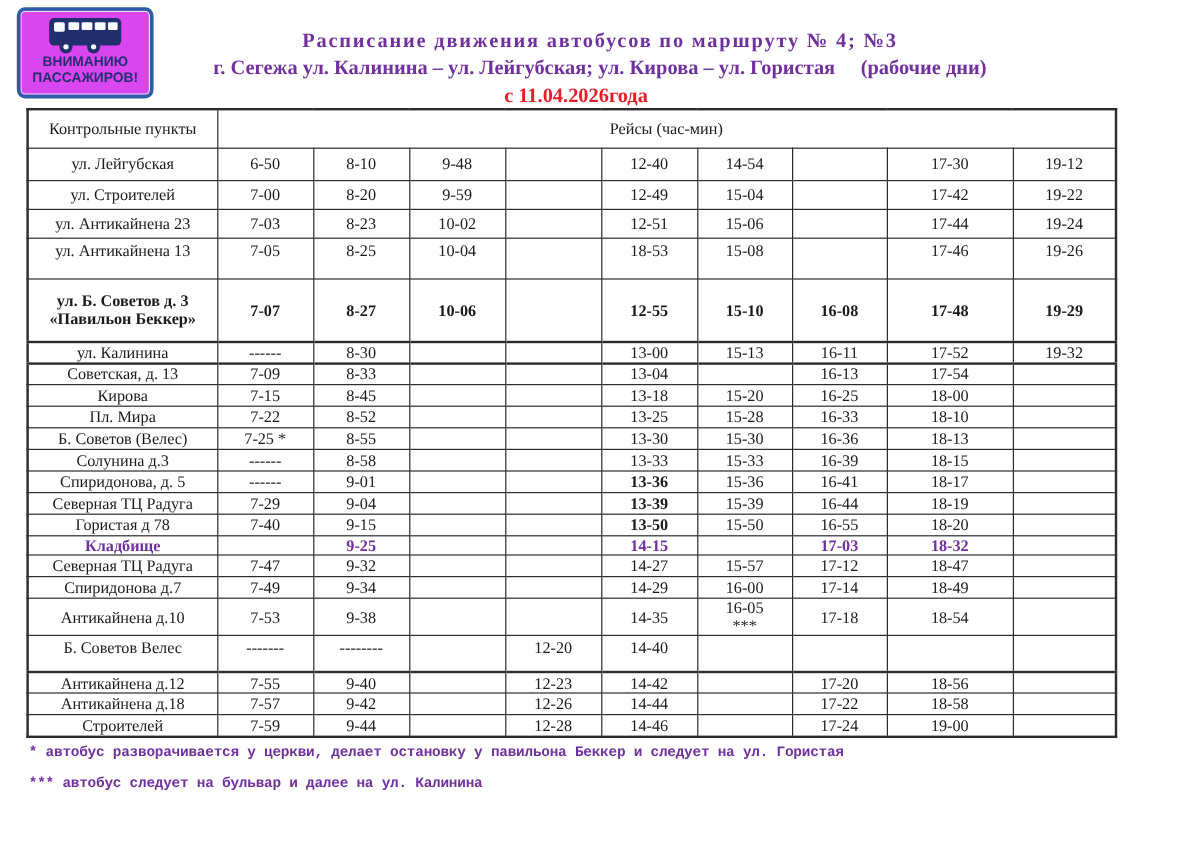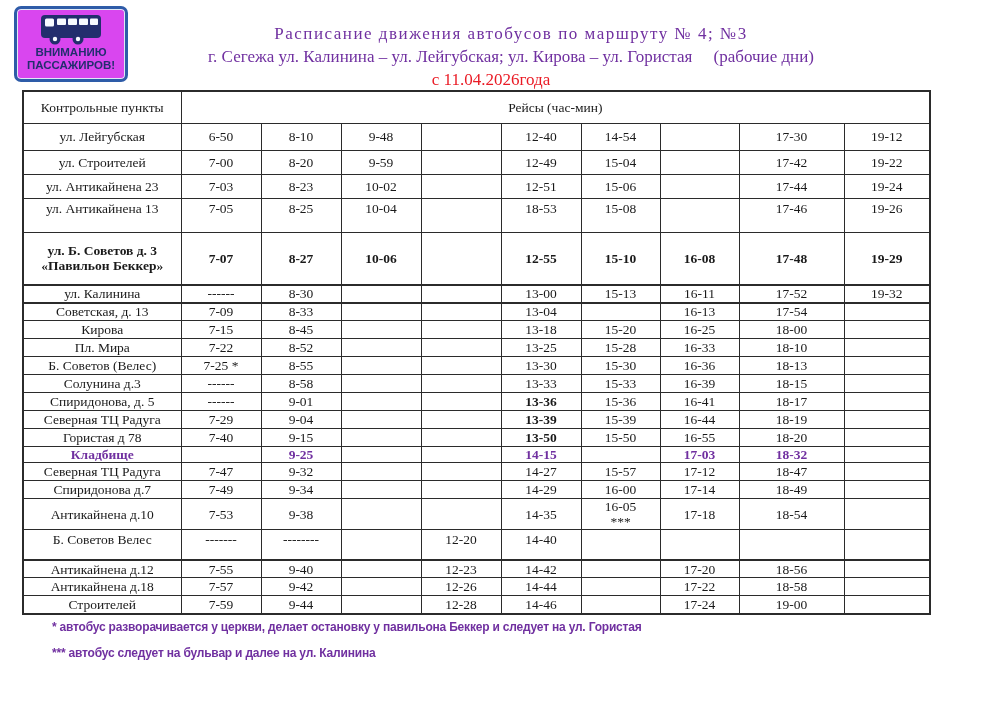--- a/index.html
+++ b/index.html
@@ -17,22 +17,22 @@
   
   .sign{position:absolute;left:14px;top:6px;width:108px;height:70px;
         border:3px solid var(--sign_border);border-radius:7px;background:#d946ef;
         display:flex;flex-direction:column;align-items:center;justify-content:flex-start;
         box-shadow:0 0 0 1px #dfe8f5 inset;}
   .sign svg{margin-top:5px;}
   .sign-text{font-family:"Liberation Sans",sans-serif;font-weight:bold;color:var(--navy);
              font-size:11.5px;line-height:12.5px;text-align:center;letter-spacing:0;}
 
   
-  .titles{position:absolute;left:36px;top:22px;width:950px;text-align:center;
-          font-weight:normal;}
+  .titles{position:absolute;left:25px;top:22px;width:950px;text-align:center;
+          font-weight:bold;}
   .title-line{white-space:pre-wrap;font-size:17px;line-height:23px;color:var(--purple);}
   .title-line.l1{letter-spacing:1.5px;}
   .title-line.l3{color:var(--date_red);position:relative;left:-20px;text-align:center;}
 
   
   table.sched{position:absolute;left:22px;top:90px;border-collapse:collapse;
               table-layout:fixed;width:907px;border:2px solid var(--table_border);}
   table.sched td{border:1px solid var(--table_border);font-size:13.5px;line-height:1.12;
                  padding:0 2px;text-align:center;vertical-align:middle;color:#1a1a1a;
                  white-space:pre-line;overflow:hidden;}
@@ -45,22 +45,22 @@
   tbody tr:nth-child(5){height:52px;font-weight:bold;}
   tbody tr:nth-child(15){height:15px;}
   tbody tr:nth-child(19){height:30px;}
   tbody tr:nth-child(4) td,tbody tr:nth-child(19) td{vertical-align:top;padding-top:2px;}
   tbody tr:nth-child(5) td,tbody tr:nth-child(6) td,tbody tr:nth-child(19) td{
       border-bottom-width:2px;}
   td.red{color:var(--red_time);font-weight:bold;}
   tr.purple-row td{color:var(--purple);font-weight:bold;}
 
   
-  .footnote{position:absolute;left:24px;font-family:Liberation Sans, sans-serif;
-            font-weight:bold;font-size:12px;letter-spacing:-0.2px;color:var(--purple);margin-left:28px;}
+  .footnote{position:absolute;left:24px;font-family:Liberation Mono, monospace;
+            font-weight:bold;font-size:12px;letter-spacing:-0.2px;color:var(--purple);}
   .footnote.f1{top:620px;}
   .footnote.f2{top:646px;}
 </style>
 </head>
 <body>
 
 <div class="page">
 
   <div class="sign">
     <svg width="62" height="32" viewBox="0 0 62 32">

